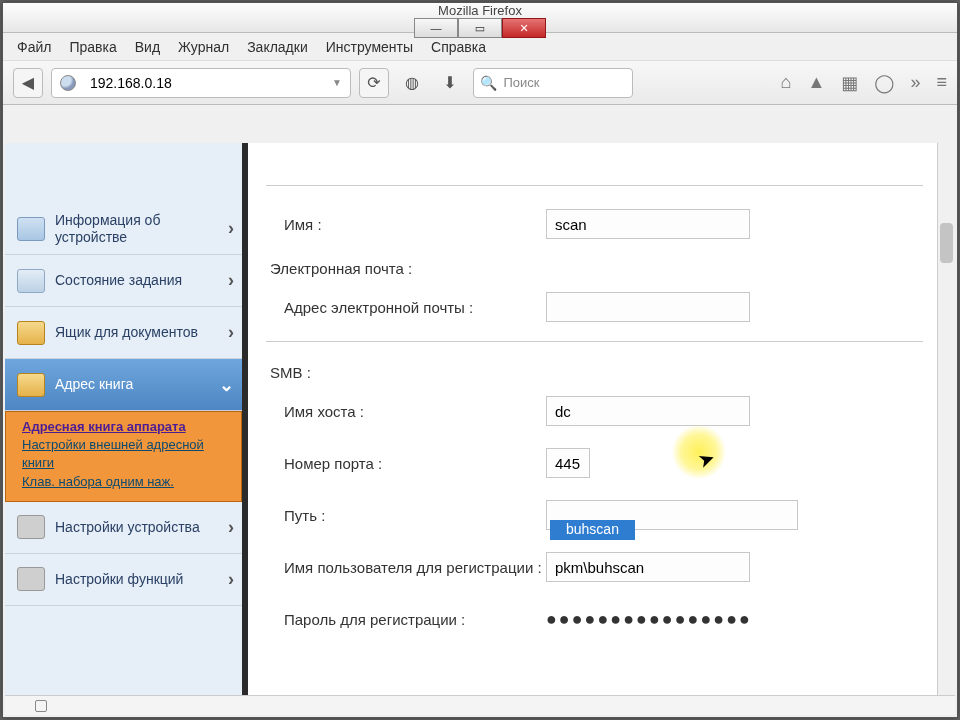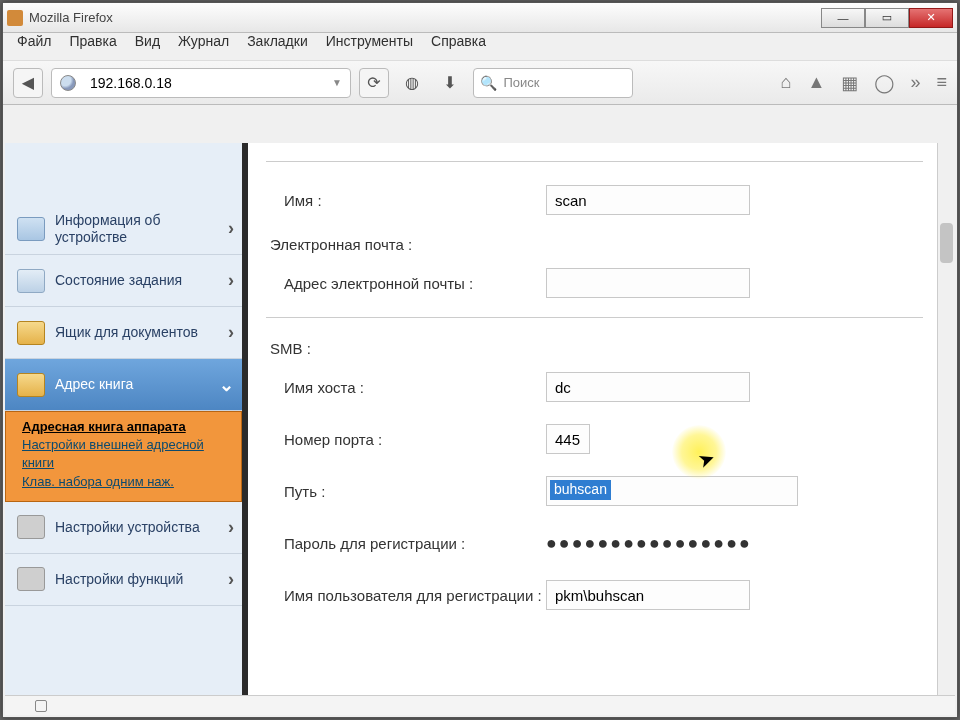--- a/index.html
+++ b/index.html
@@ -1,27 +1,27 @@
 <!DOCTYPE html>
 <html><head>
 <meta charset="utf-8">
 <style>
   * { box-sizing: border-box; margin: 0; padding: 0; font-family: Arial, sans-serif; }
   body { background: #666; width: 960px; height: 720px; overflow: hidden; position: relative; }
 
   .window { position: absolute; top: 2px; left: 2px; right: 2px; bottom: 2px; background: #f0f0f0; border: 1px solid #555; box-shadow: 0 0 6px rgba(0,0,0,.5); }
 
-  .titlebar { height: 30px; background: linear-gradient(#fdfdfd,#e7e7e7); display: flex; align-items: center; padding: 0 4px; border-bottom: 1px solid #bbb; }
+  .titlebar { height: 30px; background: linear-gradient(#fdfdfd,#e7e7e7); display: flex; align-items: center; padding: 0 4px; border-bottom: 1px solid #bbb; flex-direction: column; }
   .titlebar .app-icon { width: 16px; height: 16px; background: #d28a3a; border-radius: 2px; margin-right: 6px; }
   .titlebar .title-text { font-size: 13px; color: #444; flex: 1; }
   .winbtns { display: flex; gap: 0; }
   .winbtn { width: 44px; height: 20px; border: 1px solid #888; background: linear-gradient(#f7f7f7,#ddd); display: flex; align-items: center; justify-content: center; font-size: 11px; color: #333; }
   .winbtn.close { background: linear-gradient(#e57373,#c62828); color: #fff; border-color: #941818; }
 
-  .menubar { height: 28px; display: flex; align-items: flex-start; gap: 18px; padding: 0 14px; font-size: 14px; color: #303030; border-bottom: 1px solid #ddd; }
+  .menubar { height: 28px; display: flex; align-items: center; gap: 18px; padding: 0 14px; font-size: 14px; color: #303030; border-bottom: 1px solid #ddd; }
   .menubar span { cursor: default; }
 
   .tabstrip { height: 36px; background: linear-gradient(#eee,#e4e4e4); display: flex; align-items: flex-end; padding: 0 24px; border-bottom: 1px solid #bbb; }
   .tab { display: flex; align-items: center; background: #fafafa; border: 1px solid #bbb; border-bottom: none; border-radius: 6px 6px 0 0; height: 30px; padding: 0 12px; gap: 10px; font-size: 13px; color: #444; min-width: 230px; }
   .tab .tab-x { color: #666; font-size: 14px; cursor: pointer; }
   .newtab { margin-left: 12px; margin-bottom: 4px; width: 24px; height: 24px; border: 1px solid #bbb; border-radius: 5px; background: #f5f5f5; display: flex; align-items: center; justify-content: center; font-size: 16px; color: #666; }
 
   .navbar { height: 44px; background: linear-gradient(#f7f7f7,#eaeaea); border-bottom: 1px solid #bbb; display: flex; align-items: center; padding: 0 10px; gap: 8px; }
   .navbtn { width: 30px; height: 30px; border: 1px solid #bbb; border-radius: 4px; background: #f5f5f5; display: flex; align-items: center; justify-content: center; color: #555; font-size: 16px; }
   .urlbox { flex: 0 0 300px; height: 30px; border: 1px solid #bbb; border-radius: 4px; background: #fff; display: flex; align-items: center; padding: 0 8px; gap: 14px; }
@@ -44,33 +44,33 @@
   .side-item .ic.doc { background: linear-gradient(#cfe1f2,#a9c6e3); border-color: #7a9bbf; }
   .side-item .ic.job { background: linear-gradient(#e3edf6,#bcd1e6); border-color: #8fa9c4; }
   .side-item .ic.box { background: linear-gradient(#f6d98c,#e5b24a); border-color: #b58420; }
   .side-item .ic.set { background: #cfcfcf; border-color: #999; position: relative; }
   .side-item .lbl { flex: 1; line-height: 1.15; }
   .side-item .chev { color: #555; font-size: 18px; font-weight: bold; }
   .side-item.active { background: linear-gradient(#6fa6dd,#4d86c3); color: #fff; }
   .side-item.active .chev { color: #fff; }
   .sublist { background: #f2963c; border: 1px solid #b86512; padding: 6px 10px 10px 16px; }
   .sublist a { display: block; font-size: 13px; text-decoration: underline; line-height: 1.4; cursor: pointer; }
-  .sublist a.cur { color: #000000; font-weight: bold; }
+  .sublist a.cur { color: #4c1d95; font-weight: bold; }
   .sublist a.oth { color: #0c4a6e; }
 
-  .form-wrap { flex: 1; background: #fff; padding: 10px 14px 0 18px; overflow: hidden; }
+  .form-wrap { flex: 1; background: #fff; padding: 10px 14px 0 18px; overflow: hidden; margin-top: 24px; }
   .sectline { border-top: 1px solid #ccc; margin: 8px 0 12px; }
   .row { display: flex; align-items: center; min-height: 52px; font-size: 15px; color: #333; }
   .row .lab { width: 280px; padding-left: 18px; }
   .row input[type=text], .row input[type=password] { height: 30px; border: 1px solid #c8c8c8; padding: 0 8px; font-size: 15px; background: #fdfdfd; }
   .row input.wide { width: 204px; }
   .row input.small { width: 44px; }
   .sechead { font-size: 15px; color: #333; padding: 10px 0 4px 4px; }
   .pathfield { position: relative; }
-  .pathfield .sel { position: absolute; left: 4px; top: 4px; height: 20px; padding: 1px 4px; background: #2f7dd1; color: #fff; font-size: 14px; }
+  .pathfield .sel { position: absolute; left: 4px; top: 20px; height: 20px; padding: 1px 16px; background: #2f7dd1; color: #fff; font-size: 14px; }
 
   .cursor-spot { position: absolute; left: 672px; top: 425px; width: 54px; height: 54px; border-radius: 50%; background: radial-gradient(circle, rgba(255,240,80,.95) 0%, rgba(255,240,80,.6) 45%, rgba(255,240,80,0) 72%); pointer-events: none; z-index: 50; }
   .cursor-arrow { position: absolute; left: 698px; top: 447px; z-index: 51; font-size: 20px; color: #000; transform: rotate(-20deg); pointer-events: none; }
 
   .statusbar { position: absolute; left: 2px; right: 2px; bottom: 2px; height: 20px; background: #f4f4f4; border-top: 1px solid #ccc; display: flex; align-items: center; padding: 0 30px; }
   .statusbar .sdot { width: 12px; height: 12px; border: 1px solid #888; border-radius: 2px; }
 
 </style>
 </head>
 <body>
@@ -185,27 +185,27 @@
           <input class="small" type="text" value="445" style="">
         </div>
         <div class="row">
           <div class="lab">Путь :</div>
           <div class="pathfield" style="width:252px;position:relative">
             <input class="wide" type="text" style="width: 252px;">
             <span class="sel">buhscan</span>
           </div>
         </div>
         <div class="row">
+          <div class="lab">Имя пользователя для регистрации :</div>
+          <input class="wide" type="text" value="pkm\buhscan" style="">
+        </div>
+        <div class="row">
           <div class="lab">Пароль для регистрации :</div>
           <div style="font-size:18px;letter-spacing:2px;">●●●●●●●●●●●●●●●●</div>
         </div>
-        <div class="row">
-          <div class="lab">Имя пользователя для регистрации :</div>
-          <input class="wide" type="text" value="pkm\buhscan" style="">
-        </div>
       </div>
 
     </div>
     <div class="vscroll">
       <div class="thumb"></div>
     </div>
   </div>
 
   <div class="statusbar">
     <div class="sdot"></div>

